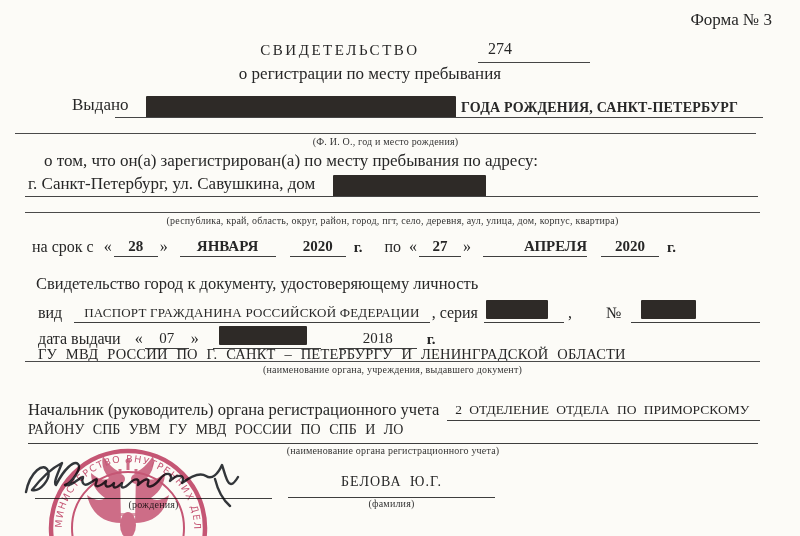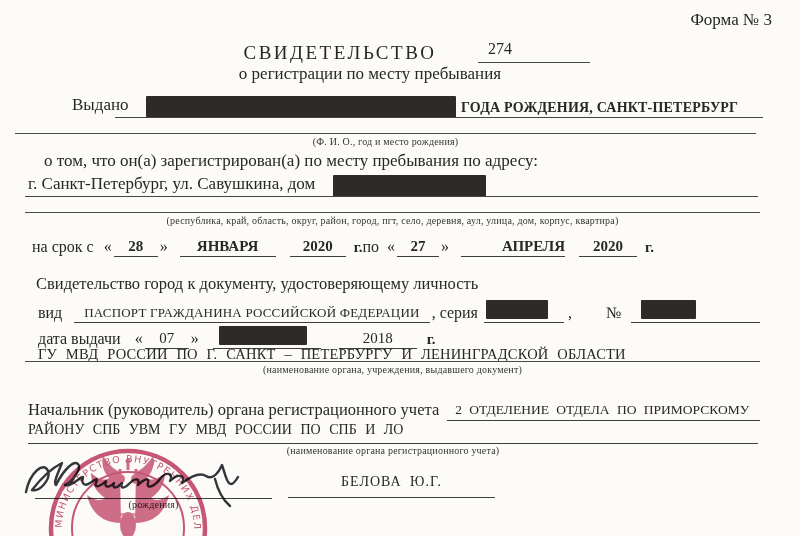--- a/index.html
+++ b/index.html
@@ -7,21 +7,21 @@
     position:relative;width:800px;height:536px;margin:0 auto;
     background:#fcfbf7;overflow:hidden;
     font-family:"Liberation Serif",serif;color:#272727;
   }
   .abs{position:absolute;}
   .cap{font-size:10px;color:#343434;letter-spacing:.2px;}
   .rule-cap{border-top:1.5px solid #4a4a4a;text-align:center;padding-top:2px;}
   .uline{border-bottom:1.5px solid #454545;height:0;}
   .redact{background:#2e2a27;border-radius:1px;}
   .form-number{top:10px;right:28px;font-size:17px;}
-  .heading{left:100px;top:42px;width:480px;text-align:center;font-size:19px;letter-spacing:2.5px;}
+  .heading{left:100px;top:42px;width:480px;text-align:center;font-size:15px;letter-spacing:2.5px;}
   .title-number{left:478px;top:40px;width:112px;height:23px;border-bottom:1.5px solid #454545;font-size:16px;padding-left:10px;box-sizing:border-box;}
   .subtitle{left:120px;top:64px;width:500px;text-align:center;font-size:17px;}
   .issued-label{left:72px;top:95px;font-size:17px;}
   .redact-name{left:146px;top:96px;width:310px;height:22px;}
   .issued-suffix{left:461px;top:100px;font-size:14px;font-weight:bold;letter-spacing:.2px;}
   .issued-uline{left:115px;top:117px;width:648px;}
   .fio-cap{left:15px;top:133px;width:741px;}
   .statement{left:44px;top:151px;font-size:17px;}
   .addr-text{left:28px;top:174px;font-size:17px;}
   .redact-house{left:333px;top:175px;width:153px;height:22px;}
@@ -77,21 +77,21 @@
   <div class="abs cap rule-cap addr-cap">(республика, край, область, округ, район, город, пгт, село, деревня, аул, улица, дом, корпус, квартира)</div>
 
   <div class="abs flexrow period-row">
     <span style="padding-bottom:1px;">на срок с</span>
     <span class="q" style="margin-left:10px;">«</span>
     <span class="pcell" style="width:44px;margin-left:2px;">28</span>
     <span class="q" style="margin-left:2px;">»</span>
     <span class="pcell" style="width:96px;margin-left:12px;">ЯНВАРЯ</span>
     <span class="pcell" style="width:56px;margin-left:14px;">2020</span>
     <span class="gdot" style="margin-left:8px;">г.</span>
-    <span style="padding-bottom:1px;">по</span>
+    <span style="margin-left:22px;padding-bottom:1px;">по</span>
     <span class="q" style="margin-left:8px;">«</span>
     <span class="pcell" style="width:42px;margin-left:2px;">27</span>
     <span class="q" style="margin-left:2px;">»</span>
     <span class="pcell" style="width:104px;margin-left:12px;text-align:right;">АПРЕЛЯ</span>
     <span class="pcell" style="width:58px;margin-left:14px;">2020</span>
     <span class="gdot" style="margin-left:8px;">г.</span>
   </div>
 
   <div class="abs doc-intro">Свидетельство город к документу, удостоверяющему личность</div>
 
@@ -131,20 +131,21 @@
   <div class="abs chief-line2">РАЙОНУ СПБ УВМ ГУ МВД РОССИИ ПО СПБ И ЛО</div>
   <div class="abs cap chief-cap">(наименование органа регистрационного учета)</div>
 
   <div class="abs sign-block">
     <div class="sign-line"></div>
     <div class="cap">(рождения)</div>
   </div>
 
   <div class="abs surname-block">
     <div class="surname-text">БЕЛОВА Ю.Г.</div>
+    <div class="cap">(фамилия)</div>
   </div>
 
   <svg class="abs stamp" viewBox="0 0 170 170">
     <g stroke="#c3486c" fill="none">
       <circle cx="85" cy="85" r="77" stroke-width="4.5"></circle>
       <circle cx="85" cy="85" r="56" stroke-width="2"></circle>
     </g>
     <defs>
       <path id="ring-path" d="M 19 85 A 66 66 0 1 1 151 85 A 66 66 0 1 1 19 85"></path>
       <path id="num-path" d="M 36 106 A 54 54 0 0 0 134 106"></path>

